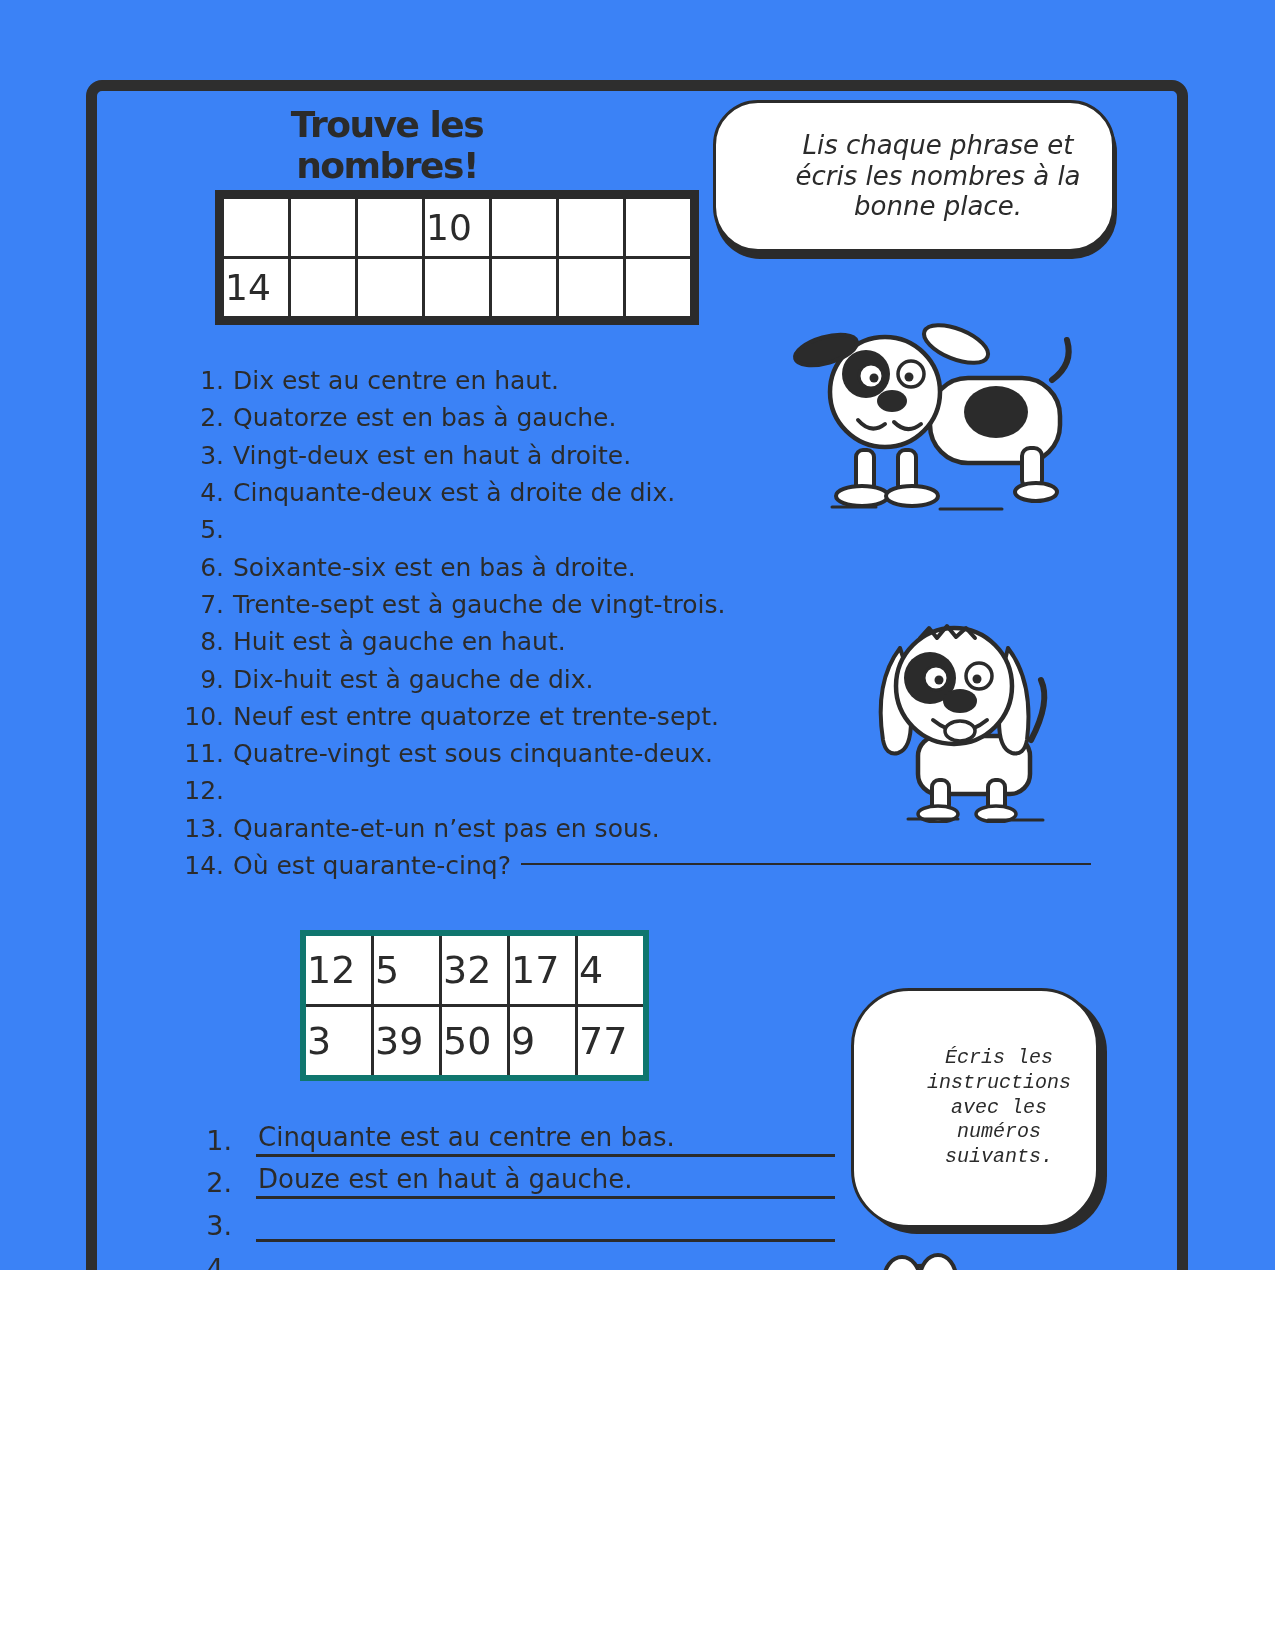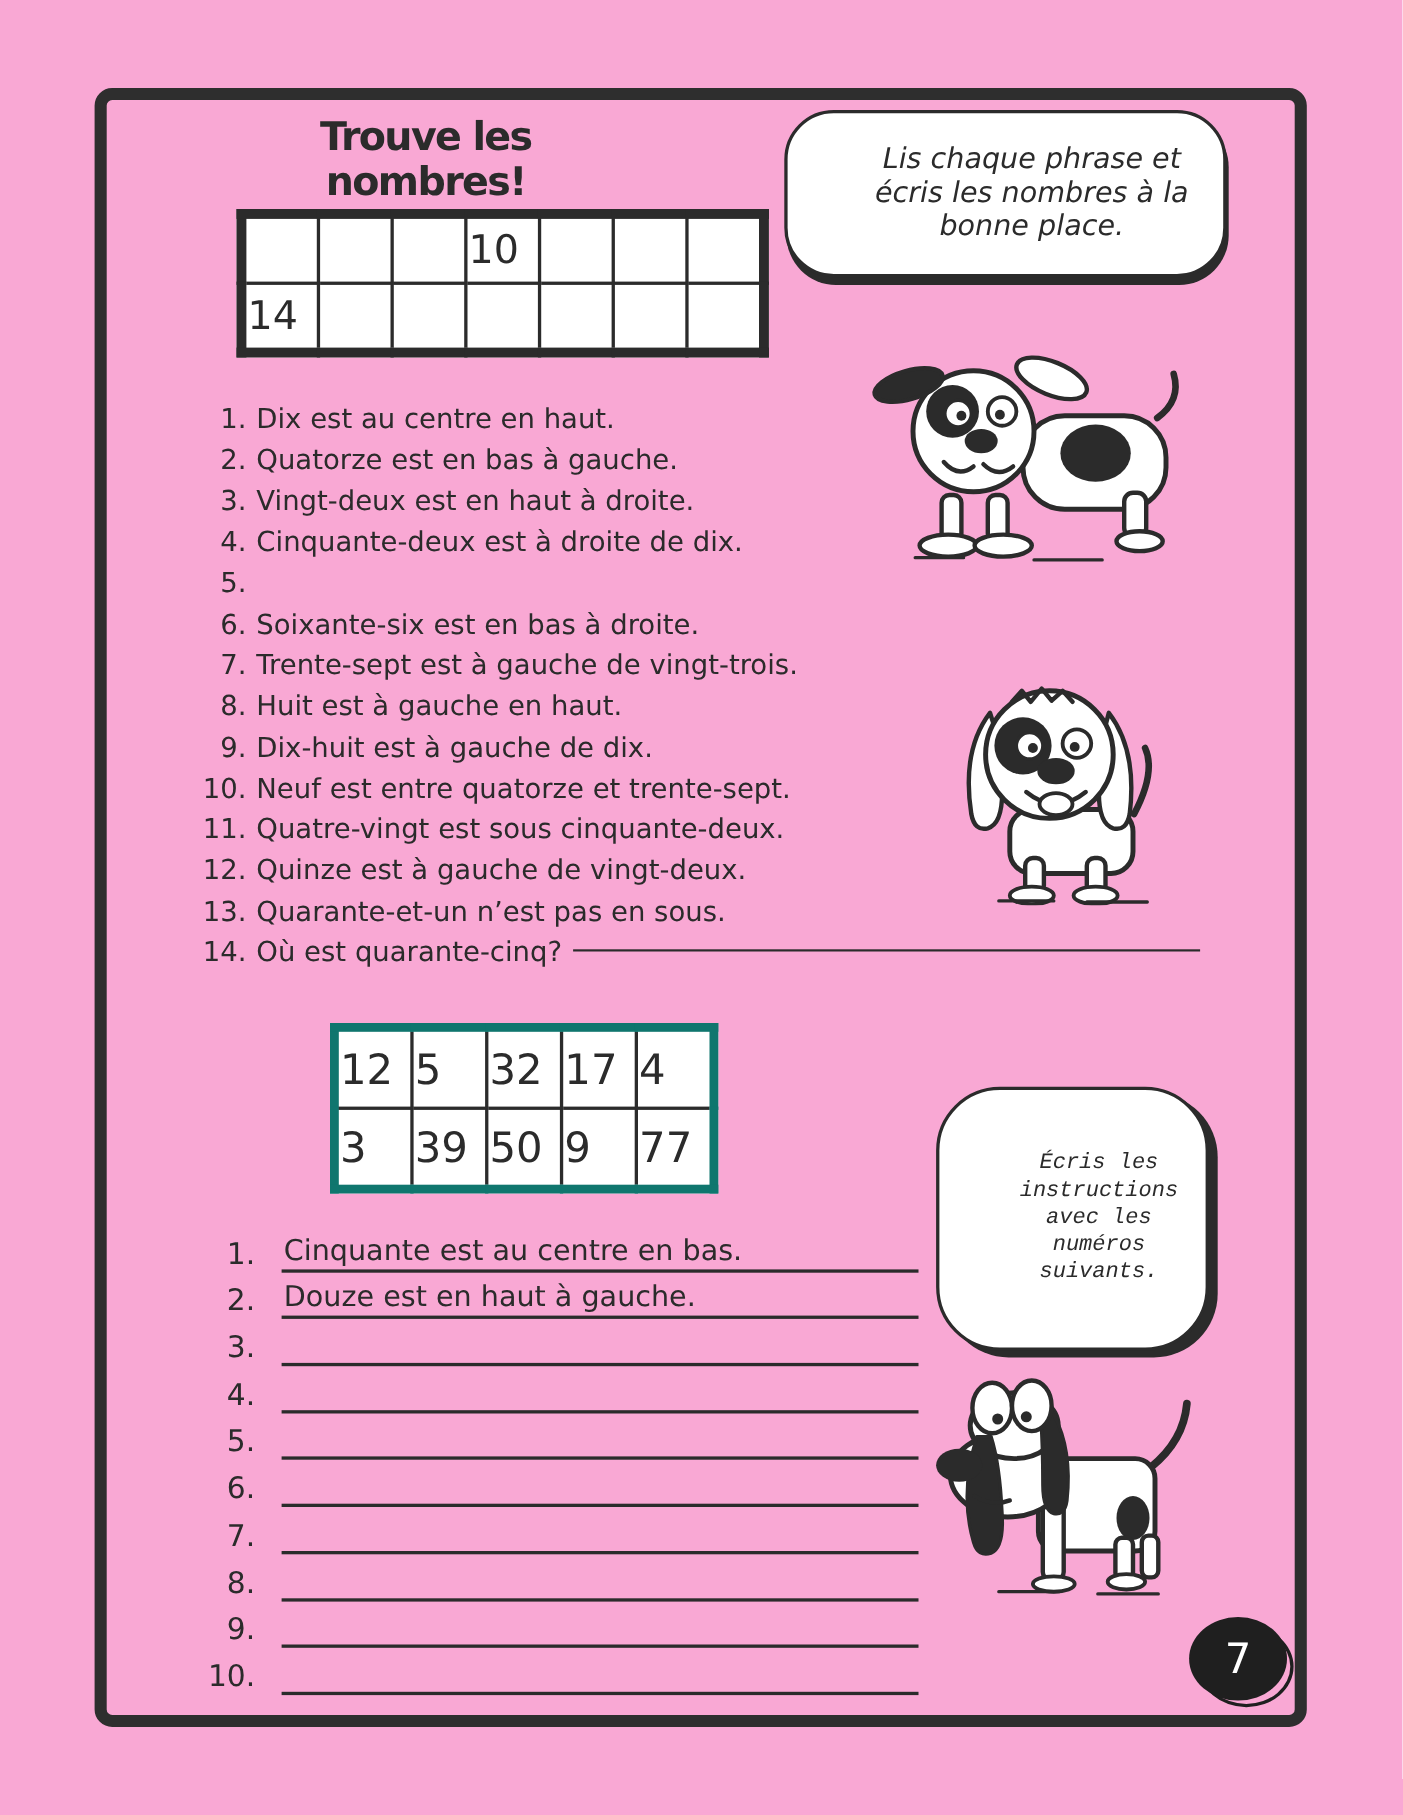--- a/index.html
+++ b/index.html
@@ -1,17 +1,17 @@
 <!DOCTYPE html>
 <html><head>
 <meta charset="utf-8">
 <style>
   html,body{margin:0;padding:0;background:#ffffff;}
   .sheet{
-    position:relative; width:1275px; height:1650px; background:#f9a8d4;
+    position:relative; width:1275px; height:1270px; background:#3b82f6;
     font-family:"DejaVu Sans", sans-serif; color:#2b2b2b; overflow:hidden;
   }
   .page-border{
     position:absolute; left:86px; top:80px; width:1102px; height:1490px;
     border:11px solid #2e2e2e; border-radius:16px; box-sizing:border-box;
   }
   .title{
     position:absolute; left:198px; top:104px; width:378px; margin:0;
     text-align:center; font-size:36px; font-weight:bold; letter-spacing:-1.5px;
   }
@@ -25,21 +25,21 @@
     box-shadow:2px 7px 0 0 #2b2b2b; font-size:26px; line-height:1.17;
   }
   .bubble-bottom{
     left:851px; top:988px; width:248px; height:240px; border-radius:58px;
     box-shadow:8px 6px 0 0 #2b2b2b; font-size:20px; line-height:1.24;font-family:Liberation Mono, monospace;
   }
   table.grid{ position:absolute; border-collapse:collapse; background:#fff; }
   table.grid td{ vertical-align:middle; border:3px solid #2b2b2b; }
   .grid-top{ left:215px; top:190px; border:9px solid #2b2b2b; }
   .grid-top td{ width:62px; height:55px; font-size:36px; }
-  .grid-bottom{ left:300px; top:930px; border:8px solid #0f766e; }
+  .grid-bottom{ left:300px; top:930px; border:6px solid #0f766e; }
   .grid-bottom td{ width:63px; height:66px; font-size:38px; }
   .clue-list{ position:absolute; left:160px; top:362px; width:935px; }
   .clue-row{ height:37.3px; display:flex; align-items:center; font-size:25px; }
   .clue-row .num{ width:64px; text-align:right; margin-right:9px; flex:none; }
   .clue-row .fill-line{ flex:1; border-bottom:2.5px solid #2b2b2b; margin:0 4px 5px 10px; height:1px; }
   .answer-list{ position:absolute; left:160px; top:1114px; width:675px; }
   .answer-row{ height:42.7px; display:flex; align-items:flex-end; font-size:27px; }
   .answer-row .num{ width:72px; text-align:right; flex:none; padding-bottom:1px; }
   .answer-row .ans{ flex:1; margin-left:24px; border-bottom:3px solid #2b2b2b;
     display:flex; align-items:flex-end; height:100%; }
@@ -157,21 +157,20 @@
     <div class="clue-row">
       <span class="num">10.</span>
       <span class="txt">Neuf est entre quatorze et trente-sept.</span>
     </div>
     <div class="clue-row">
       <span class="num">11.</span>
       <span class="txt">Quatre-vingt est sous cinquante-deux.</span>
     </div>
     <div class="clue-row">
       <span class="num">12.</span>
-      <span class="txt">Quinze est à gauche de vingt-deux.</span>
     </div>
     <div class="clue-row">
       <span class="num">13.</span>
       <span class="txt">Quarante-et-un n’est pas en sous.</span>
     </div>
     <div class="clue-row">
       <span class="num">14.</span>
       <span class="txt">Où est quarante-cinq?</span>
       <span class="fill-line"></span>
     </div>

